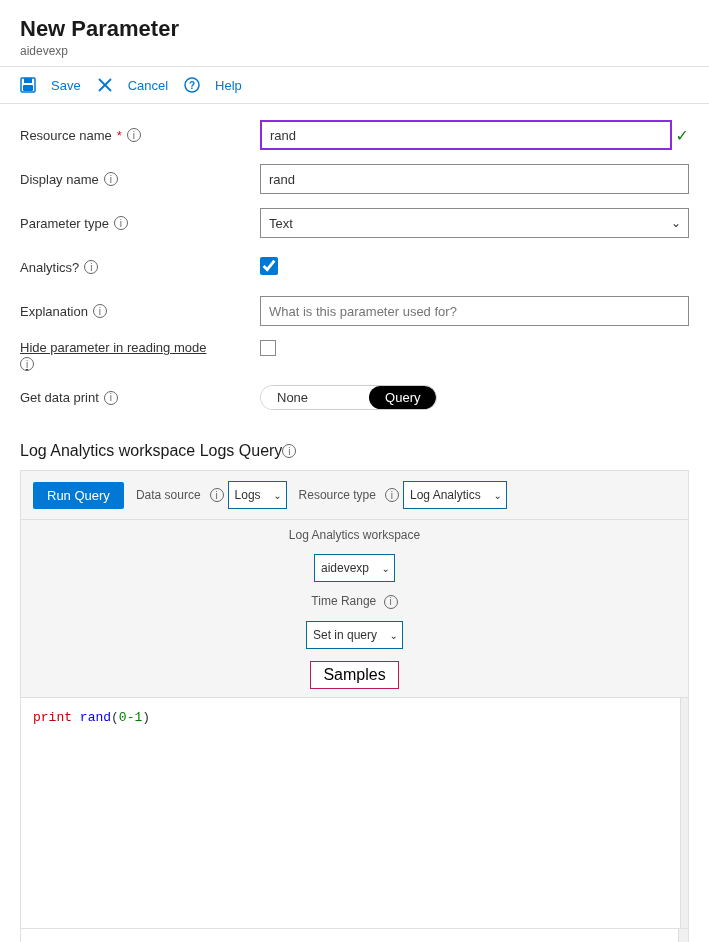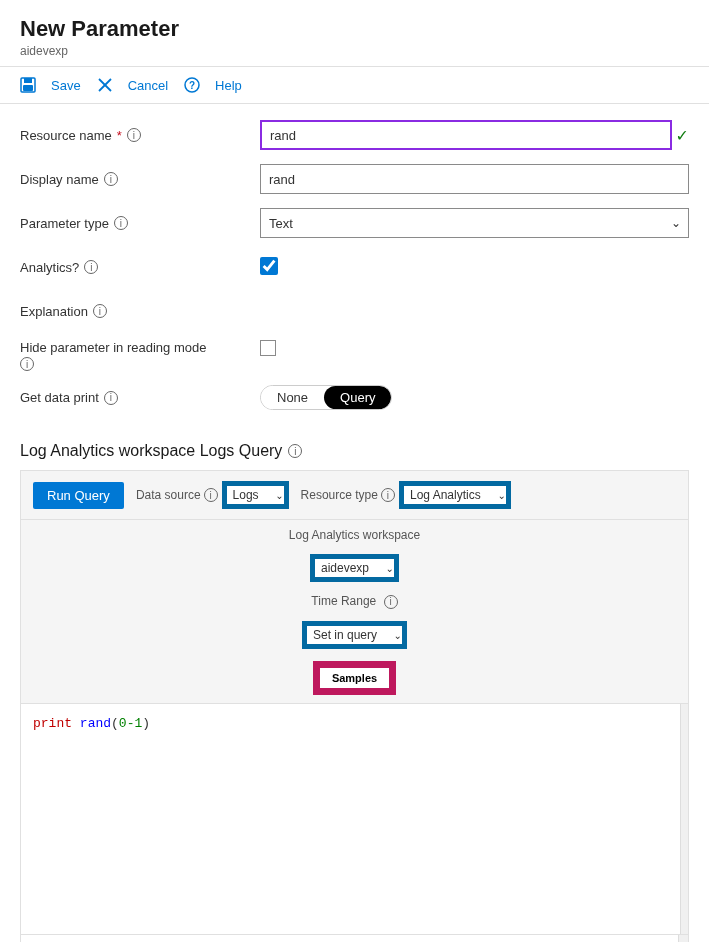--- a/index.html
+++ b/index.html
@@ -151,20 +151,21 @@
       background: #fff;
     }
     .hide-param-row {
       display: flex;
       align-items: flex-start;
       margin-bottom: 14px;
     }
     .hide-param-label-col {
       width: 240px;
       flex-shrink: 0;
+      text-decoration: underline;
     }
     .hide-param-label-col .label-text {
       font-size: 13px;
       color: #333;
     }
     .hide-param-label-col .info-row {
       display: flex;
       align-items: center;
       margin-top: 2px;
     }
@@ -188,20 +189,21 @@
       display: flex;
       align-items: center;
       gap: 5px;
       flex-shrink: 0;
     }
     .toggle-group {
       display: flex;
       border: 1px solid #ccc;
       border-radius: 20px;
       overflow: hidden;
+      gap: 45px;
     }
     .toggle-btn {
       padding: 4px 16px;
       font-size: 13px;
       border: none;
       cursor: pointer;
       background: #fff;
       color: #333;
     }
     .toggle-btn.active {
@@ -209,21 +211,20 @@
       color: #fff;
       border-radius: 20px;
     }
     .query-section-title {
       font-size: 16px;
       font-weight: 400;
       color: #1a1a1a;
       margin-bottom: 10px;
       display: flex;
       align-items: center;
-      gap: 6px;
       padding: 0 20px;
     }
     .query-container {
       margin: 0 20px 20px 20px;
       border: 1px solid #e0e0e0;
       background: #fafafa;
     }
     .query-toolbar {
       display: flex;
       align-items: center;
@@ -245,25 +246,25 @@
     .dropdown-group {
       display: flex;
       align-items: center;
       gap: 4px;
     }
     .dropdown-label {
       font-size: 12px;
       color: #555;
       display: flex;
       align-items: center;
-      gap: 3px;
+      gap: 9px;
     }
     .small-select {
       height: 28px;
-      border: 5px solid #0369a1;
+      border: 1px solid #0369a1;
       padding: 2px 24px 2px 6px;
       font-size: 12px;
       color: #333;
       background: #fff;
       appearance: none;
       cursor: pointer;
       outline: none;
     }
     .small-select-wrapper {
       position: relative;
@@ -284,25 +285,25 @@
       border-bottom: 1px solid #e0e0e0;
       background: #f5f5f5;
       flex-direction: column;
     }
     .workspace-label {
       font-size: 12px;
       color: #555;
     }
     .samples-btn {
       background: #fff;
-      border: 7px solid #be185d;
+      border: 1px solid #be185d;
       padding: 4px 12px;
-      font-size: 11px;
-      cursor: pointer;
-      font-weight: 700;
+      font-size: 16px;
+      cursor: pointer;
+      font-weight: 400;
     }
     .code-editor {
       padding: 12px;
       min-height: 230px;
       background: #fff;
       font-family: 'Consolas', 'Courier New', monospace;
       font-size: 13px;
       position: relative;
     }
     .code-line .kw { color: #c00000; }
@@ -435,20 +436,23 @@
     <div class="form-control">
       <input type="checkbox" class="checkbox-input" checked="" style="">
     </div>
   </div>
 
   <div class="form-row">
     <div class="form-label">
       <span>Explanation</span>
       <span class="info-icon">i</span>
     </div>
+    <div class="form-control">
+      <input type="text" class="explanation-input" placeholder="What is this parameter used for?" style="">
+    </div>
   </div>
 
   <div class="hide-param-row">
     <div class="hide-param-label-col">
       <div class="label-text">Hide parameter in reading mode</div>
       <div class="info-row">
         <span class="info-icon">i</span>
       </div>
     </div>
     <div class="form-control">

